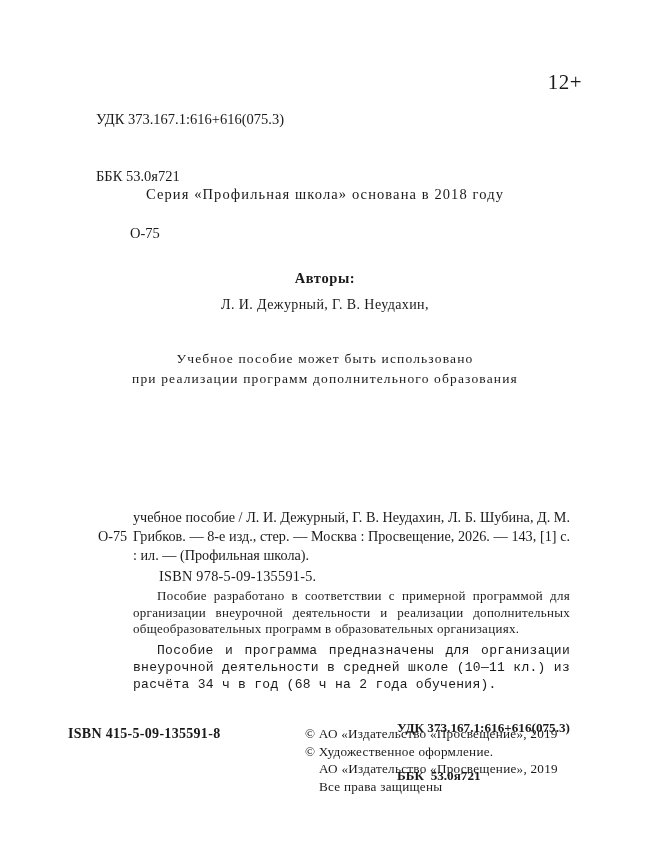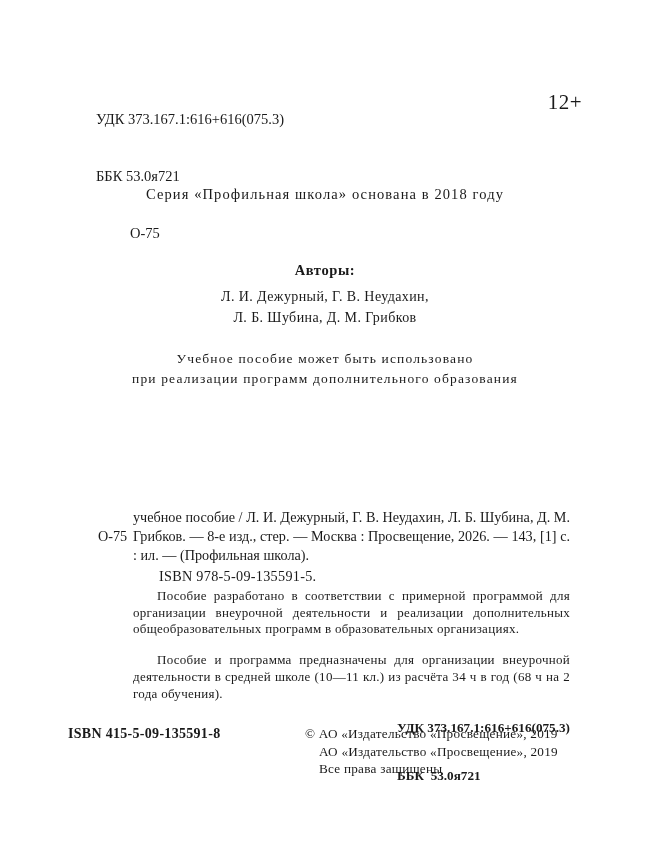--- a/index.html
+++ b/index.html
@@ -37,40 +37,39 @@
     padding-left: 34px;
   }
 
   .age-mark {
     position: absolute;
     right: 68px;
     top: 70px;
     font-size: 21px;
     line-height: 24px;
     letter-spacing: 0.5px;
-    margin-top: 20px;
   }
 
   
   .series-line {
     position: absolute;
     left: 0;
     right: 0;
     top: 186px;
     text-align: center;
     font-size: 14.5px;
     letter-spacing: 1.1px;
   }
 
   
   .authors-block {
     position: absolute;
     left: 0;
     right: 0;
-    top: 262px;
+    top: 270px;
     text-align: center;
   }
   .authors-heading {
     font-weight: bold;
     font-size: 14.5px;
     letter-spacing: 0.6px;
     margin-bottom: 7px;
   }
   .authors-name-line {
     font-size: 14px;
@@ -135,21 +134,22 @@
     margin-left: 35px;
     font-size: 13px;
     line-height: 16.8px;
     text-align: justify;
     text-justify: inter-word;
     text-indent: 24px;
     letter-spacing: 0.28px;
     margin-top: 2px;
   }
   .annotation.second {
-    margin-top: 14px;
+    margin-top: 5px;
+    font-family: Liberation Mono, monospace;
   }
 
   
   .codes-repeat {
     position: absolute;
     right: 80px;
     top: 688px;
     text-align: left;
     font-weight: bold;
     font-size: 13.2px;
@@ -192,21 +192,20 @@
     <div class="code-line cipher">О-75</div>
   </div>
 
   <div class="age-mark">12+</div>
 
   <div class="series-line">Серия «Профильная школа» основана в 2018 году</div>
 
   <div class="authors-block">
     <div class="authors-heading">Авторы:</div>
     <div class="authors-name-line">Л. И. Дежурный,  Г. В. Неудахин,</div>
-    <div class="authors-name-line">Л. Б. Шубина, Д. М. Грибков</div>
   </div>
 
   <div class="usage-note">
     <div>Учебное пособие может быть использовано</div>
     <div>при реализации программ дополнительного образования</div>
   </div>
 
   <div class="biblio">
     <div class="biblio-cipher">О-75</div>
     <div class="biblio-body"><span>учебное пособие / Л. И. Дежурный, Г. В. Неудахин, Л. Б. Шубина, Д. М. Грибков. — 8-е изд., стер. — Москва : Просвещение, 2026. — 143, [1] с. : ил. — (Профильная школа).</span></div>
@@ -216,17 +215,18 @@
   </div>
 
   <div class="codes-repeat">
     <div>УДК 373.167.1:616+616(075.3)</div>
     <div>ББК  53.0я721</div>
   </div>
 
   <div class="footer-isbn">ISBN 415-5-09-135591-8</div>
   <div class="copyright-block">
     <div class="copyright-line">© АО «Издательство «Просвещение», 2019</div>
+    <div class="copyright-line">© Художественное оформление.</div>
     <div class="copyright-line indented">АО «Издательство «Просвещение», 2019</div>
     <div class="copyright-line indented">Все права защищены</div>
   </div>
 
 </div>
 
 </body></html>

